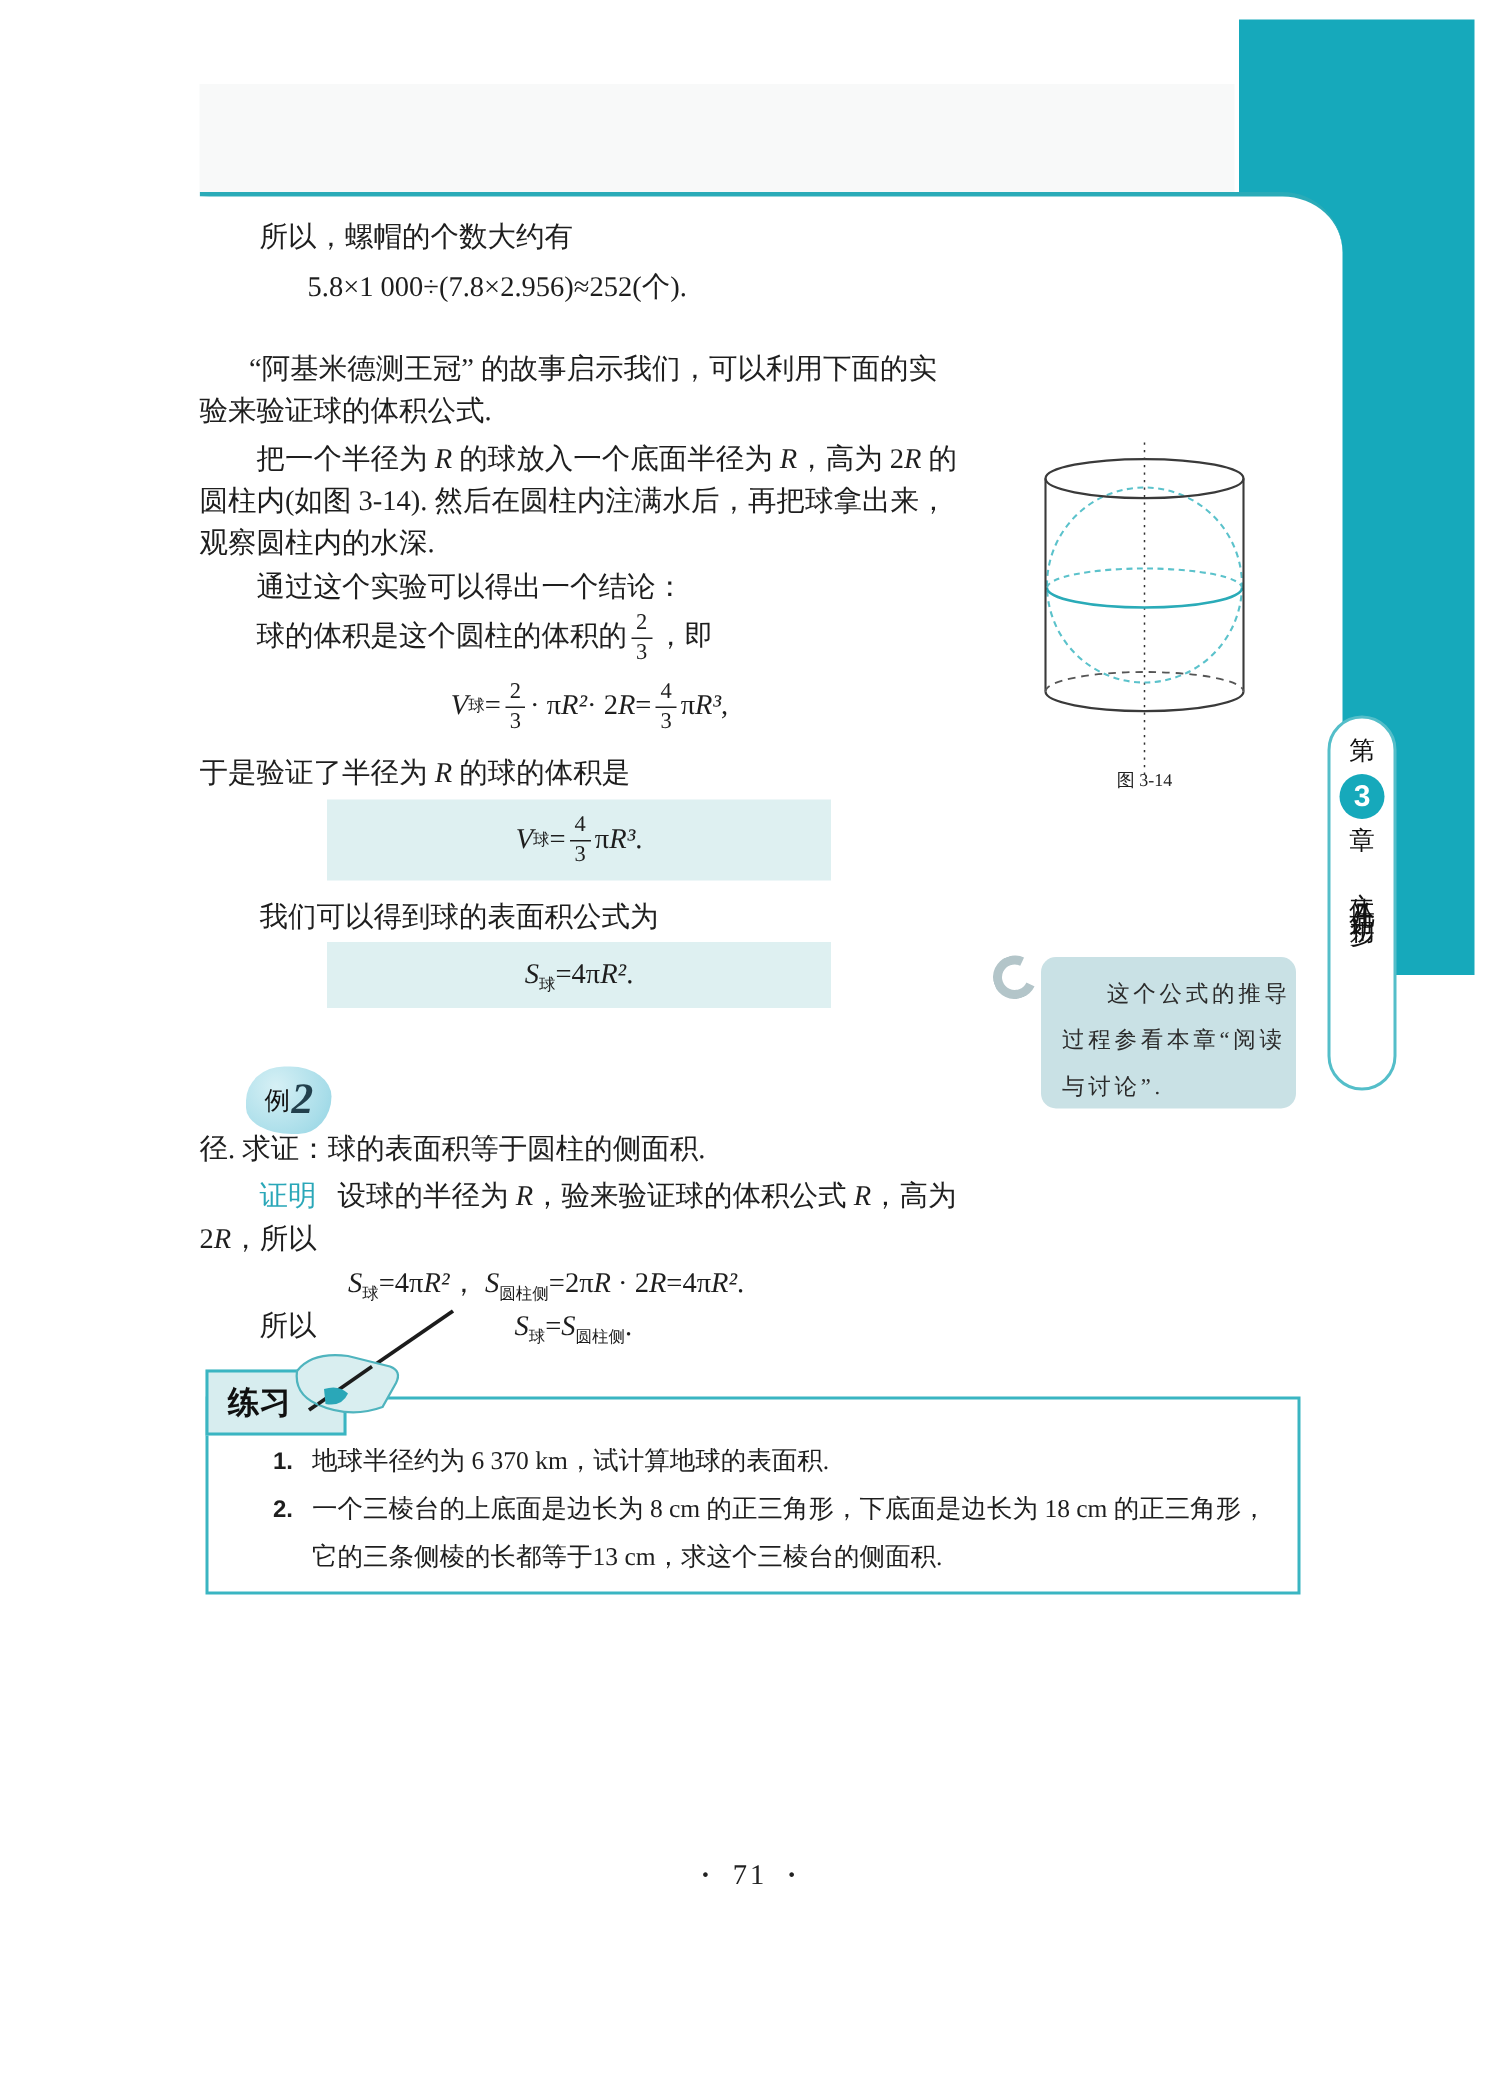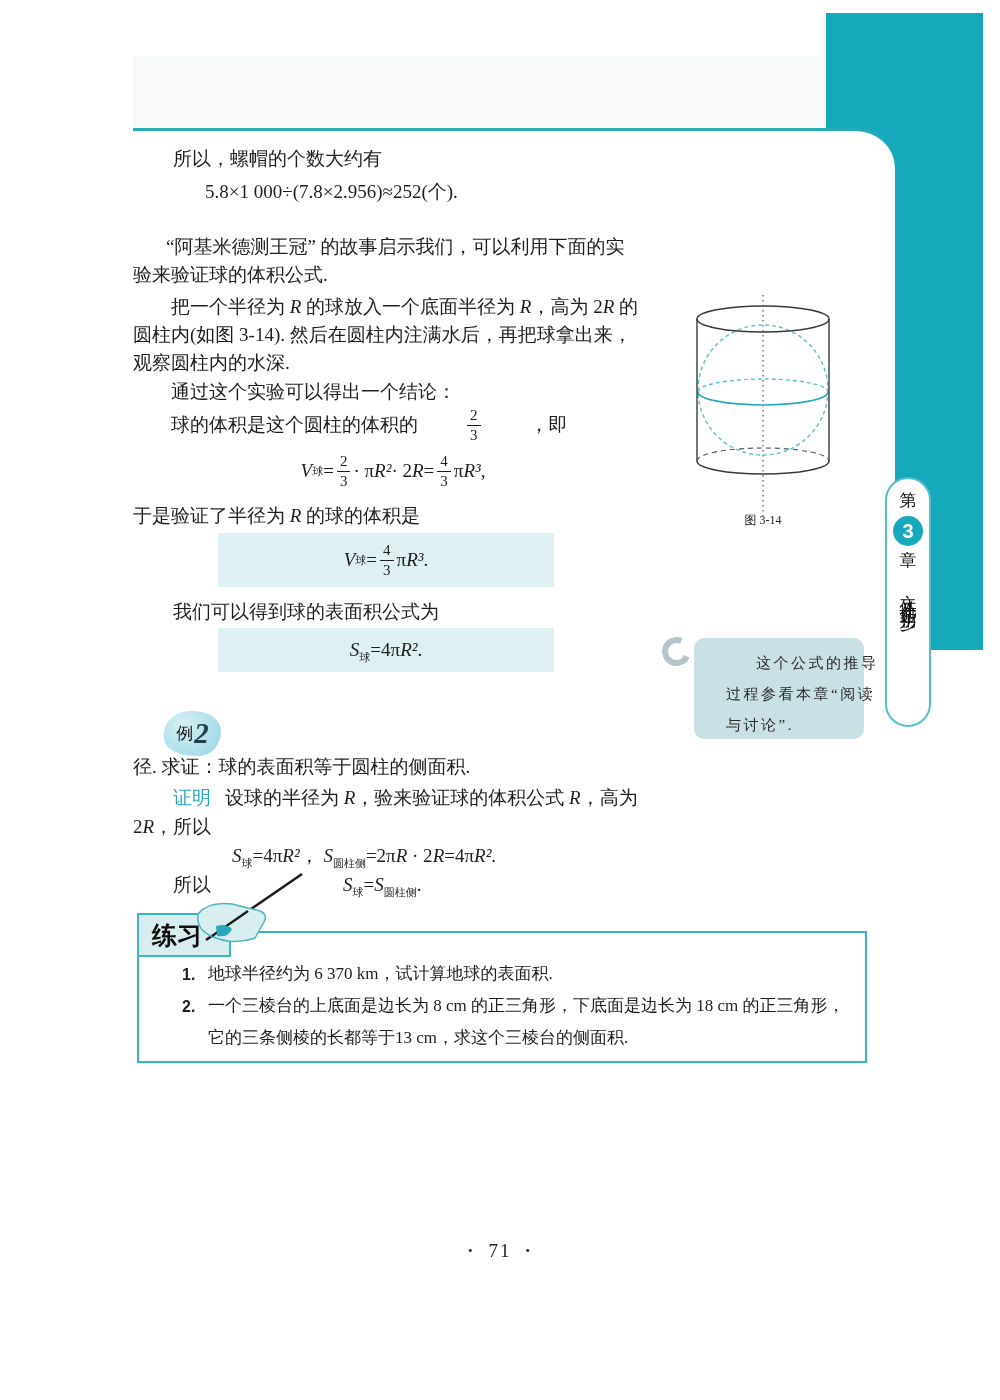--- a/index.html
+++ b/index.html
@@ -1,21 +1,21 @@
 <!DOCTYPE html>
 <html><head>
 <meta charset="utf-8">
 <style>
   html,body{margin:0;padding:0;background:#fff;}
   .page{position:relative;width:1000px;height:1400px;background:#ffffff;overflow:hidden;
         font-family:"Liberation Serif","DejaVu Serif",serif;color:#1e1e1e;}
   .abs{position:absolute;}
   .t{position:absolute;white-space:nowrap;font-size:19px;color:#1e1e1e;line-height:1.35;}
   .sm{font-size:17px;}
-  .flexline{display:flex;align-items:center;gap:46px;}
+  .flexline{display:flex;align-items:center;}
   .center{display:flex;align-items:center;justify-content:center;}
   .it{font-style:italic;}
   sub{font-size:11px;line-height:1;}
   .frac{display:inline-block;text-align:center;vertical-align:-0.62em;line-height:1;margin:0 3px;}
   .frac .fn{display:block;border-bottom:1.3px solid #1e1e1e;padding:0 3px 2px;font-size:15px;}
   .frac .fd{display:block;padding-top:2px;font-size:15px;}
   .hl{background:#def0f1;}
   
   .teal-block{position:absolute;left:826px;top:13px;width:157px;height:637px;background:#16a9bb;z-index:1;}
   .content-card{position:absolute;left:133px;top:128px;width:762px;height:1272px;background:#ffffff;
@@ -25,37 +25,37 @@
                 border:2px solid #54bec9;border-radius:25px;z-index:4;display:flex;flex-direction:column;
                 align-items:center;padding-top:12px;box-sizing:border-box;}
   .chapter-pill .zi{font-size:17px;color:#111;line-height:1.2;}
   .chapter-num{width:30px;height:30px;border-radius:50%;background:#16a9bb;color:#fff;font-weight:bold;
                font-size:20px;display:flex;align-items:center;justify-content:center;margin:5px 0;
                font-family:"Liberation Sans",sans-serif;}
   .chapter-title{writing-mode:vertical-rl;text-orientation:upright;font-size:17px;letter-spacing:4px;
                  color:#111;margin-top:9px;}
   
   .note-bubble{position:absolute;left:694px;top:638px;width:170px;height:101px;background:#c9e1e5;
-               border-radius:10px;z-index:3;padding:10px 0 0 18px;box-sizing:border-box;}
+               border-radius:10px;z-index:3;padding:10px 0 0 0;box-sizing:border-box;}
   .note-line{font-size:15px;letter-spacing:2.5px;line-height:31px;color:#2b2b2b;padding-left:14px;white-space:nowrap;}
   .note-line.first{padding-left:44px;}
   .c-icon{position:absolute;left:662px;top:637px;width:17px;height:17px;border:6px solid #b3c5c9;
           border-right-color:transparent;border-radius:50%;transform:rotate(-20deg);z-index:3;}
   
   .ex-bubble{position:absolute;left:164px;top:711px;width:57px;height:45px;z-index:3;
              background:radial-gradient(circle at 35% 30%,#d6f0f5,#a8dde9 70%,#8fd2e2);
              border-radius:48% 52% 42% 58%/55% 48% 60% 42%;display:flex;align-items:center;justify-content:center;}
   .ex-bubble .pre{font-size:17px;color:#111;}
   .ex-bubble .num{font-size:29px;font-weight:bold;font-style:italic;color:#22404d;line-height:1;margin-left:1px;}
   .proof-label{color:#2aa7b8;margin-right:14px;text-align:right;}
   
   .practice-box{position:absolute;left:137px;top:931px;width:726px;height:128px;border:2px solid #3ab5c2;z-index:3;}
   .practice-label{position:absolute;left:137px;top:913px;width:94px;height:44px;background:#d7edef;
                   border:2px solid #3ab5c2;z-index:5;display:flex;align-items:center;box-sizing:border-box;
-                  padding-left:13px;font-family:"Liberation Sans",sans-serif;font-weight:bold;font-size:25px;color:#101010;}
+                  padding-left:13px;font-family:"Liberation Sans",sans-serif;font-weight:bold;font-size:21px;color:#101010;}
   .pnum{font-weight:bold;font-family:"Liberation Sans",sans-serif;font-size:16px;}
   .fig-caption{position:absolute;left:676px;top:512px;width:174px;text-align:center;font-size:12px;color:#222;z-index:3;}
   .pagenum{position:absolute;left:0;top:1240px;width:1000px;text-align:center;font-size:19px;color:#222;z-index:3;letter-spacing:2px;}
   .pagenum .dot{font-size:13px;vertical-align:2px;margin:0 14px;}
   svg{display:block;}
 </style>
 </head>
 <body>
 
 <div class="page">

